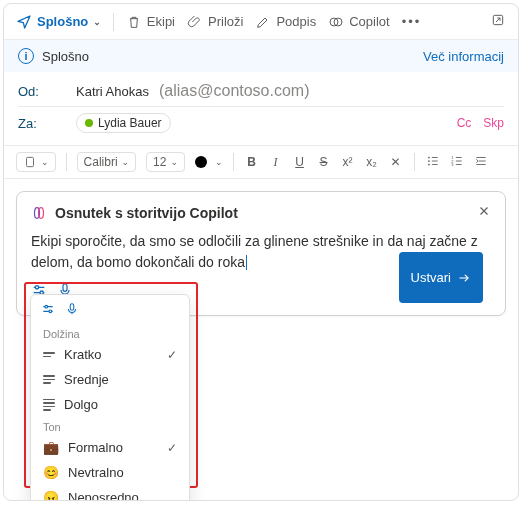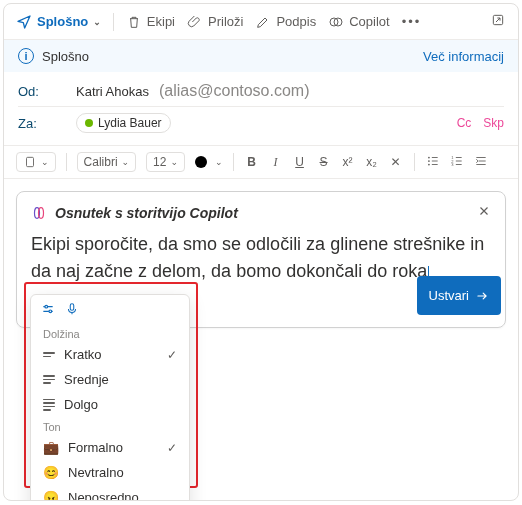--- a/index.html
+++ b/index.html
@@ -30,24 +30,24 @@
 
   .fmtbar { display:flex; align-items:center; gap:10px; padding:6px 12px; border-top:1px solid #edebe9; border-bottom:1px solid #edebe9; color:#605e5c; font-size:12px;}
   .fmtbar .box { border:1px solid #e1dfdd; border-radius:4px; padding:2px 6px; display:flex; align-items:center; gap:4px;}
   .fmtbar .grp { display:flex; gap:8px; align-items:center;}
   .fmtbar .fmticon { width:16px; text-align:center; cursor:pointer;}
   .dot { width:12px;height:12px;border-radius:50%;background:#000;}
   .chev { font-size:9px; color:#605e5c;}
 
   .copilot-card { margin:12px; border:1px solid #d1d1d1; border-radius:8px; padding:12px 14px 42px; position:relative; box-shadow:0 1px 2px rgba(0,0,0,0.04);}
   .cc-head { display:flex; align-items:center; justify-content:space-between; margin-bottom:10px;}
-  .cc-title { display:flex; align-items:center; gap:8px; font-weight:600; font-size:14px;font-style:italic;}
-  .cc-body { font-size:18px; line-height:1.5; color:#323130; min-height:42px;}
+  .cc-title { display:flex; align-items:center; gap:8px; font-weight:600; font-size:14px;}
+  .cc-body { font-size:14px; line-height:1.5; color:#323130; min-height:42px;}
   .cursor { display:inline-block; width:1px; height:15px; background:#0f6cbd; vertical-align:text-bottom; margin-left:1px;}
-  .cc-btn { position:absolute; right:4px; bottom:12px; background:#0f6cbd; color:#fff; border:none; border-radius:4px; padding:12px 12px; font-size:13px; display:flex; align-items:center; gap:6px; cursor:pointer;}
+  .cc-btn { position:absolute; right:22px; bottom:12px; background:#0f6cbd; color:#fff; border:none; border-radius:4px; padding:18px 12px; font-size:13px; display:flex; align-items:center; gap:6px; cursor:pointer;}
   .cc-tools { position:absolute; left:14px; bottom:14px; display:flex; gap:10px; color:#0f6cbd;}
   .cc-tools .tool { cursor:pointer; }
 
   .popup-wrap { position:absolute; left:26px; top:290px; width:168px; }
   .redbox { position:absolute; left:-6px; top:-12px; width:174px; height:206px; border:2px solid #e3262d; border-radius:3px; pointer-events:none;}
   .popup { background:#fff; border:1px solid #e1dfdd; border-radius:6px; box-shadow:0 6px 18px rgba(0,0,0,0.12); padding:4px 0 6px; width:160px; position:relative; z-index:2;}
   .popup .section { padding:4px 12px 2px; color:#8a8886; font-size:11px;}
   .popup .item { display:flex; align-items:center; gap:9px; padding:5px 12px; font-size:13px; cursor:pointer; position:relative;}
   .popup .chk { position:absolute; right:12px; color:#605e5c; font-size:12px;}
   .emoji { width:16px; text-align:center; font-size:13px;}

